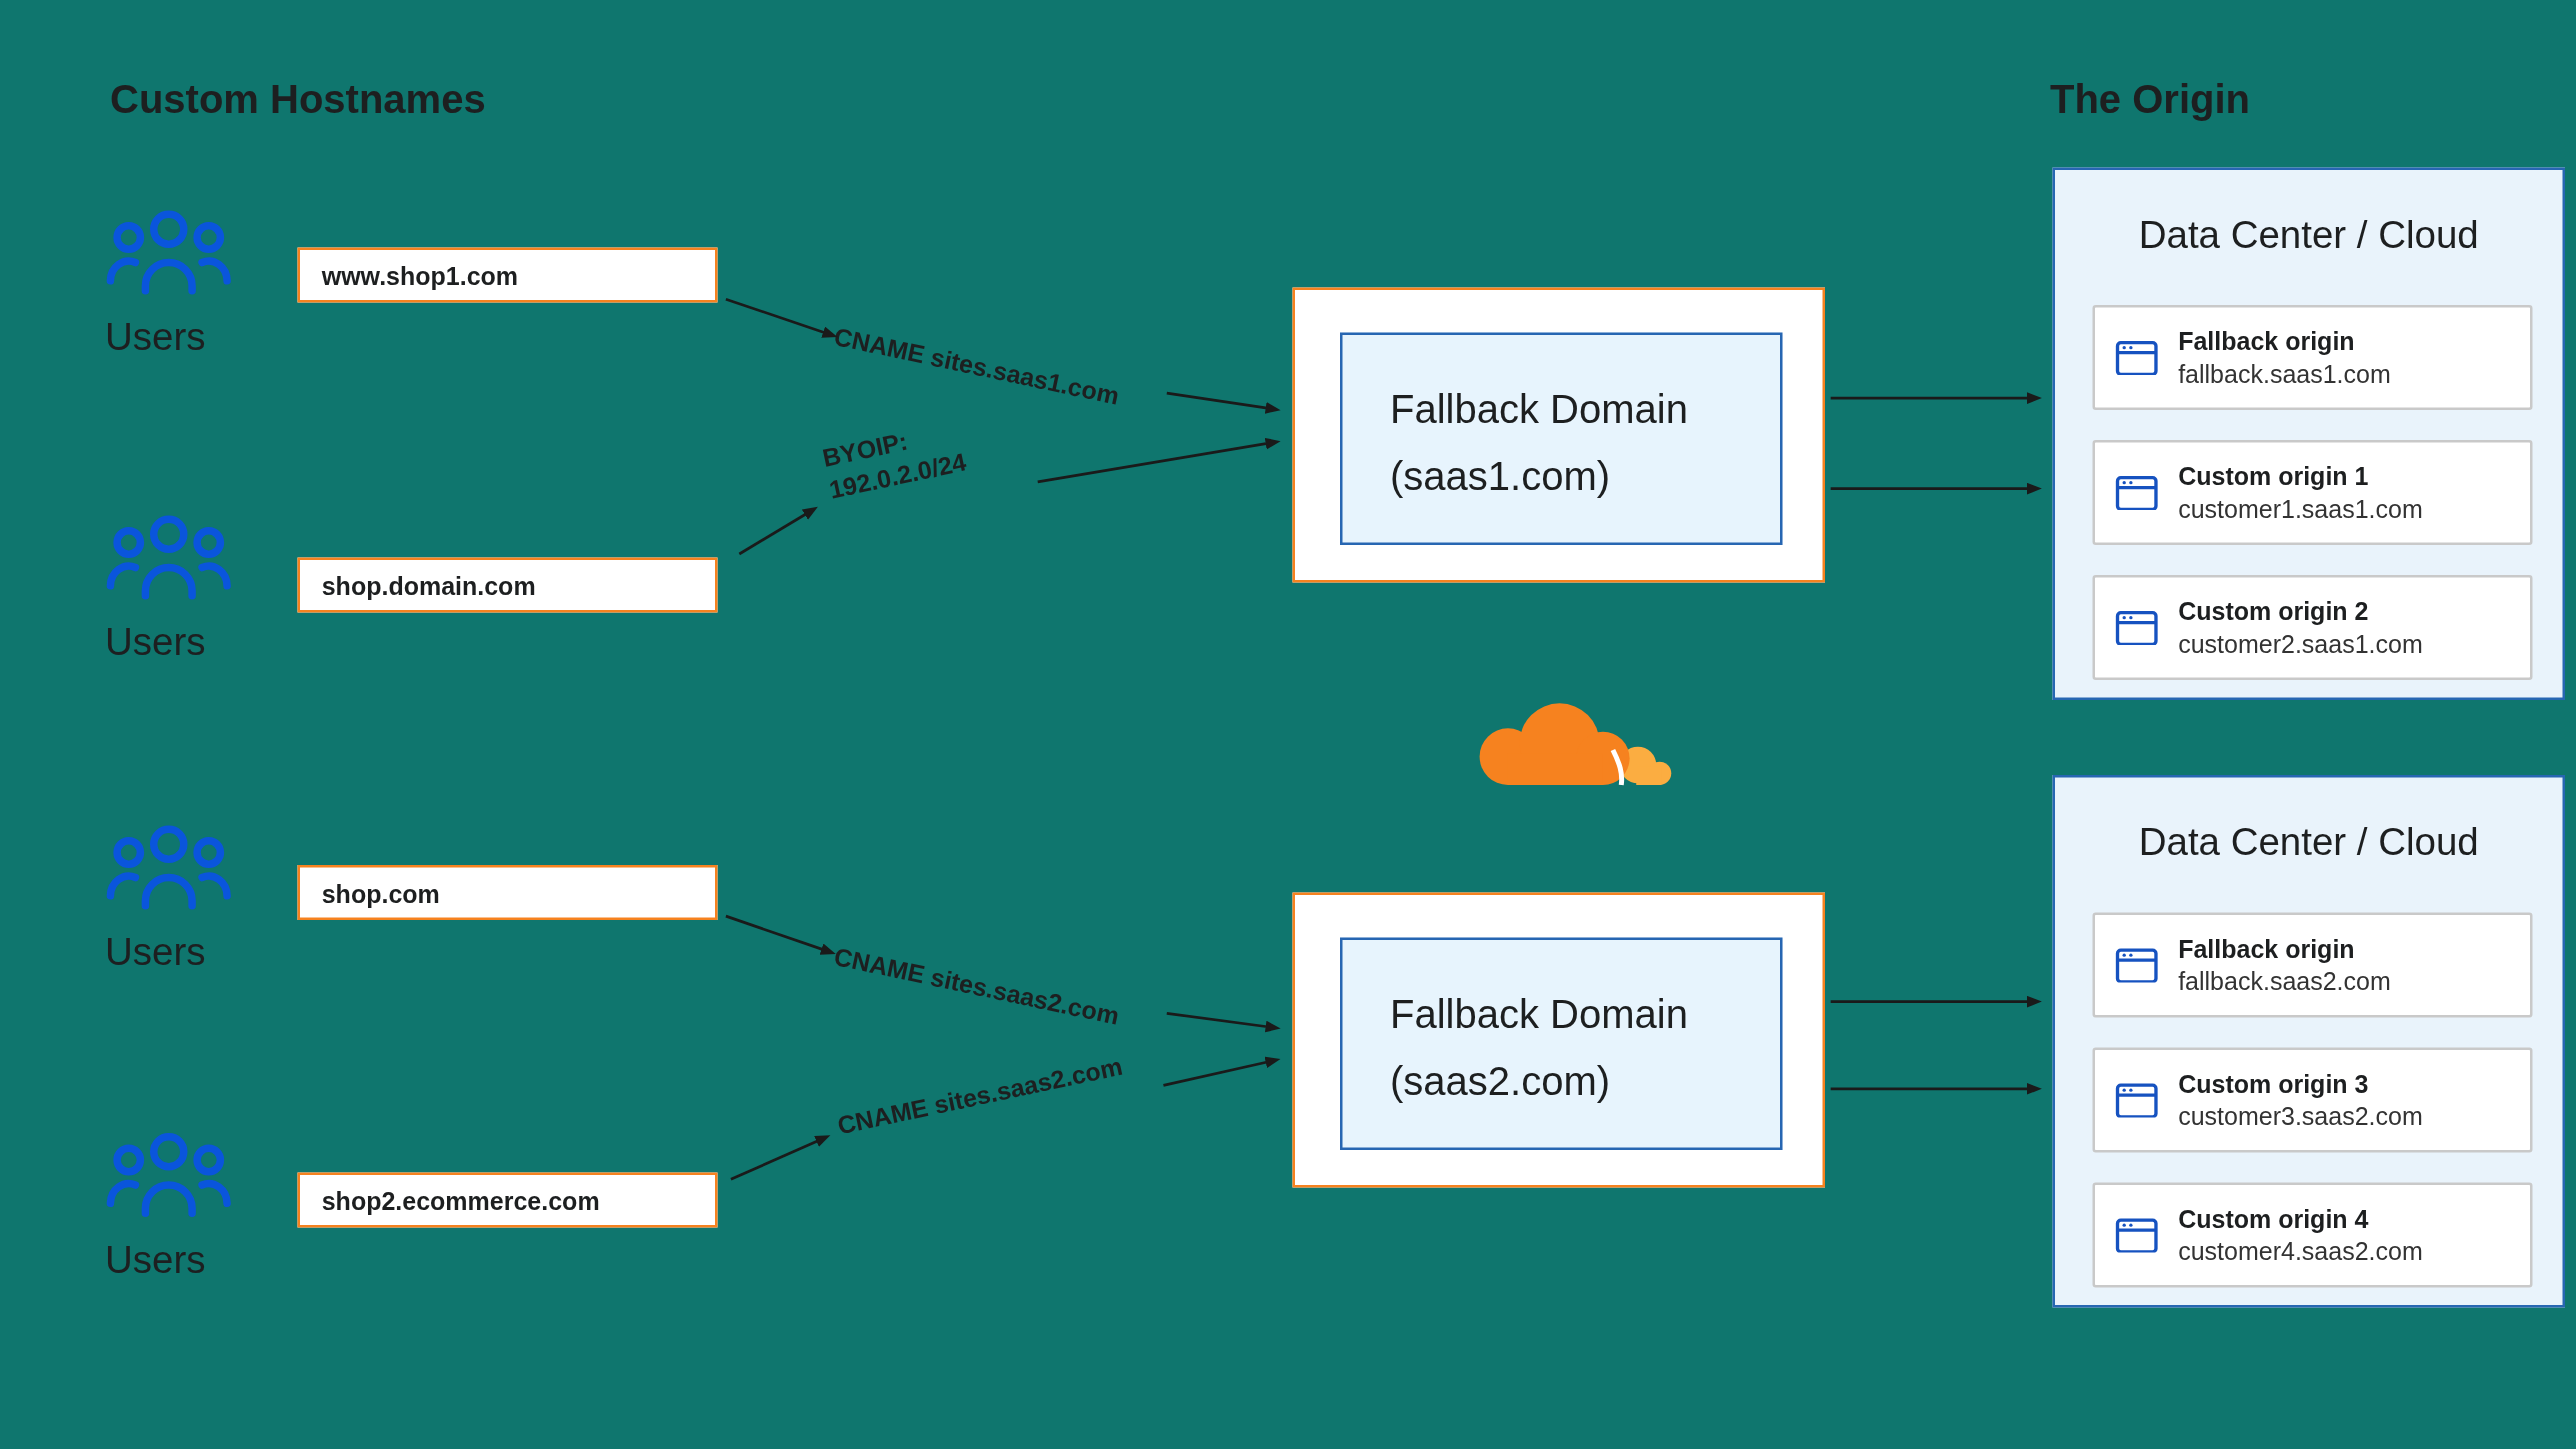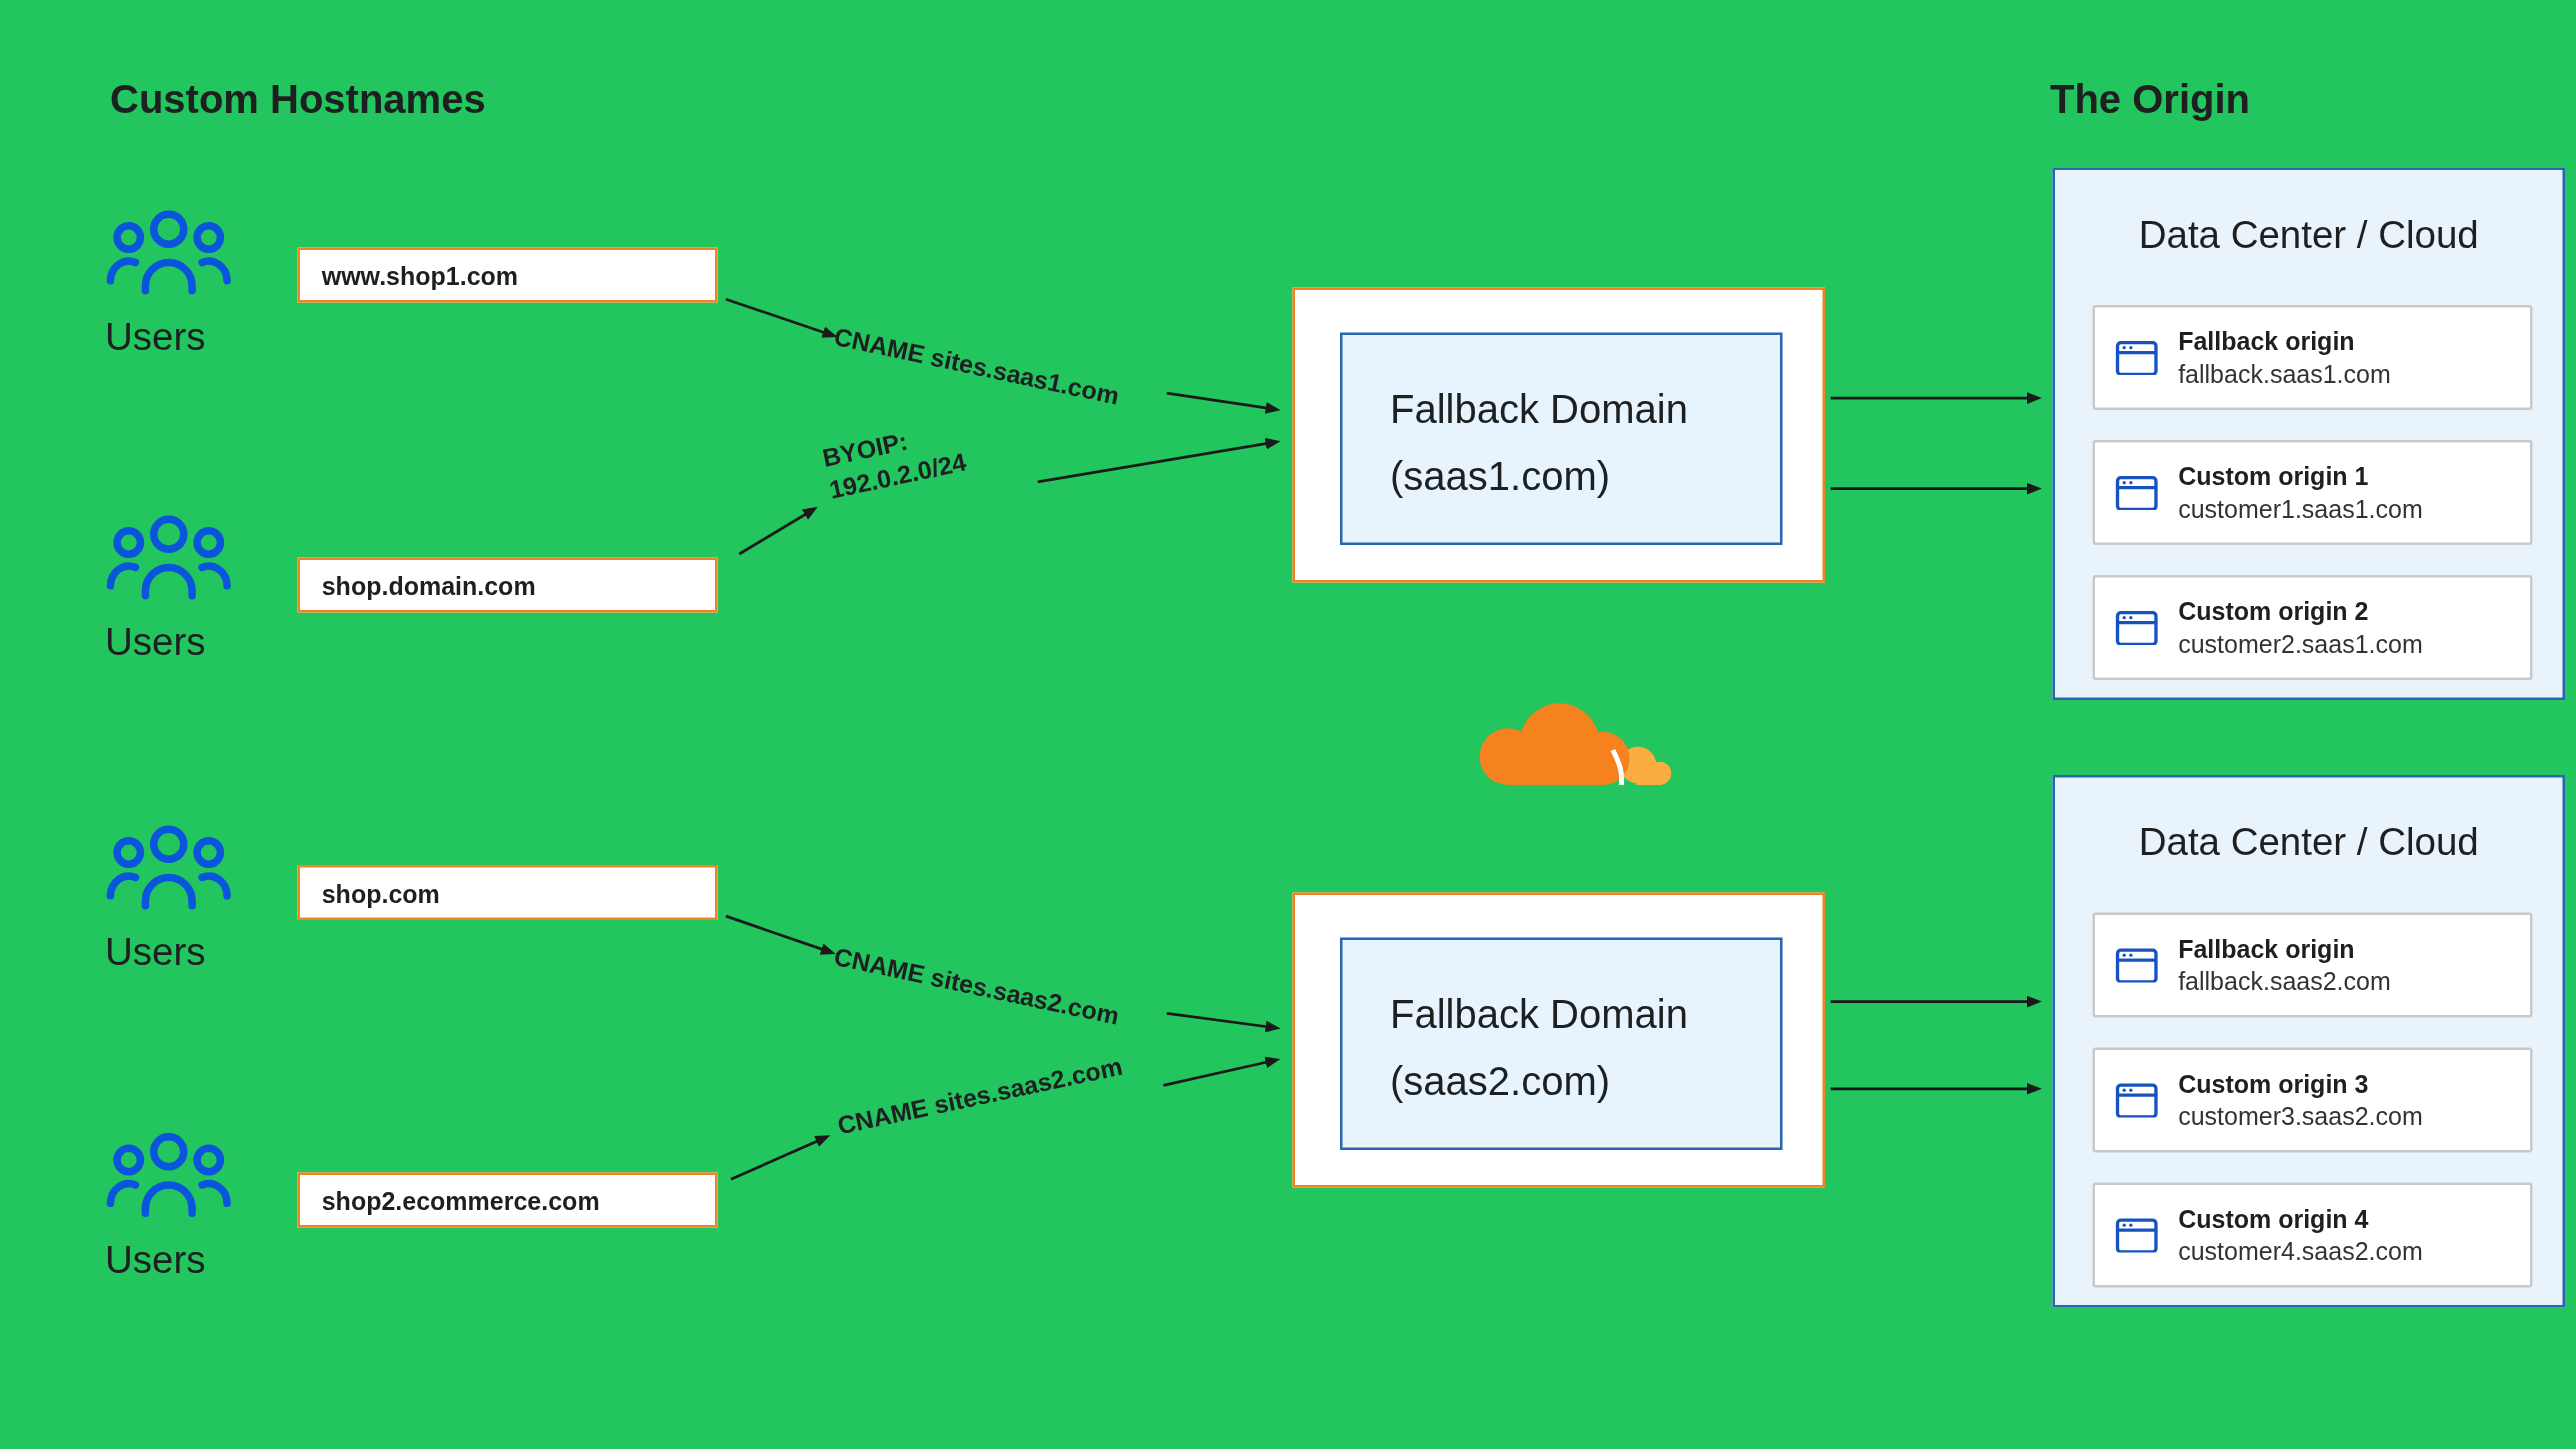--- a/index.html
+++ b/index.html
@@ -1,17 +1,17 @@
 <!DOCTYPE html>
 <html style="font-size:10.7px"><head>
 <meta charset="utf-8">
 <style>
   html,body{margin:0;padding:0;background:#ffffff;}
   body{width:2576px;height:1449px;overflow:hidden;font-family:"Liberation Sans","DejaVu Sans",sans-serif;}
-  .viewport{position:relative;width:2576px;height:1449px;background:#22c55e;}
+  .viewport{position:relative;width:2576px;height:1449px;background:#0f766e;}
   .canvas{position:absolute;left:0;top:0;width:1030px;height:580px;transform:scale(2.5);transform-origin:top left;}
   .abs{position:absolute;}
   .section-title{font-size:16px;font-weight:700;color:#1d1f20;}
   .users-label{font-size:15.4px;font-weight:500;color:#1d1f20;}
   .hostname-box{width:168px;height:22px;background:#fff;border:1.3px solid #f6821f;box-sizing:border-box;
     display:flex;align-items:center;padding-left:8.7px;font-size:10px;font-weight:700;color:#1d1f20;}
   .edge-label{font-size:10px;font-weight:700;color:#1d1f20;white-space:nowrap;transform-origin:left top;line-height:12.7px;}
   .fallback-outer{width:213px;height:118px;border:1.3px solid #f6821f;background:#fff;box-sizing:border-box;}
   .fallback-inner{position:absolute;left:18px;top:17px;width:177px;height:85px;border:1.3px solid #2766b2;
     background:#e7f4fd;box-sizing:border-box;padding:16px 0 0 19px;font-size:16px;color:#1d1f20;line-height:27px;}

